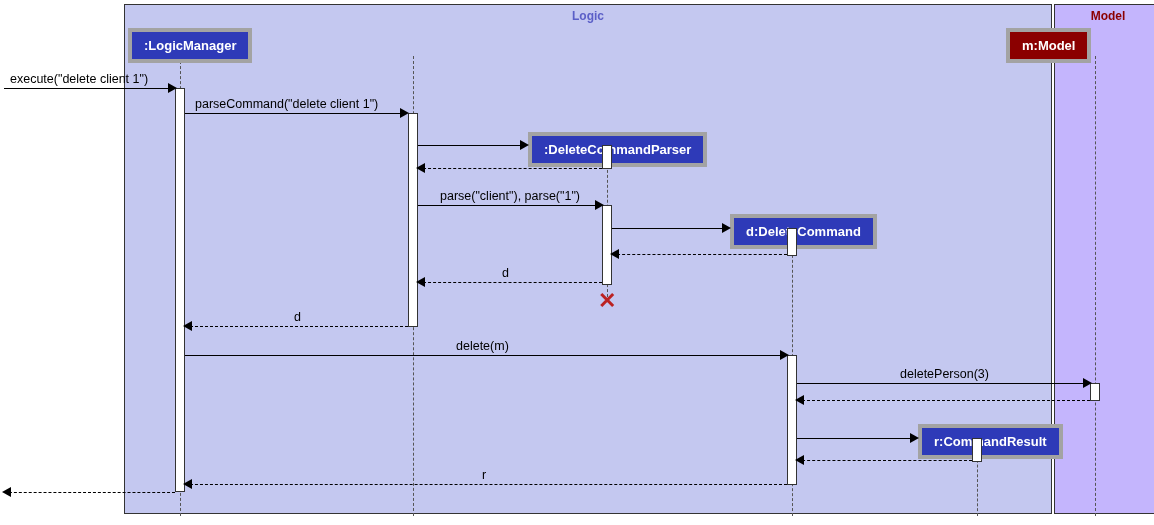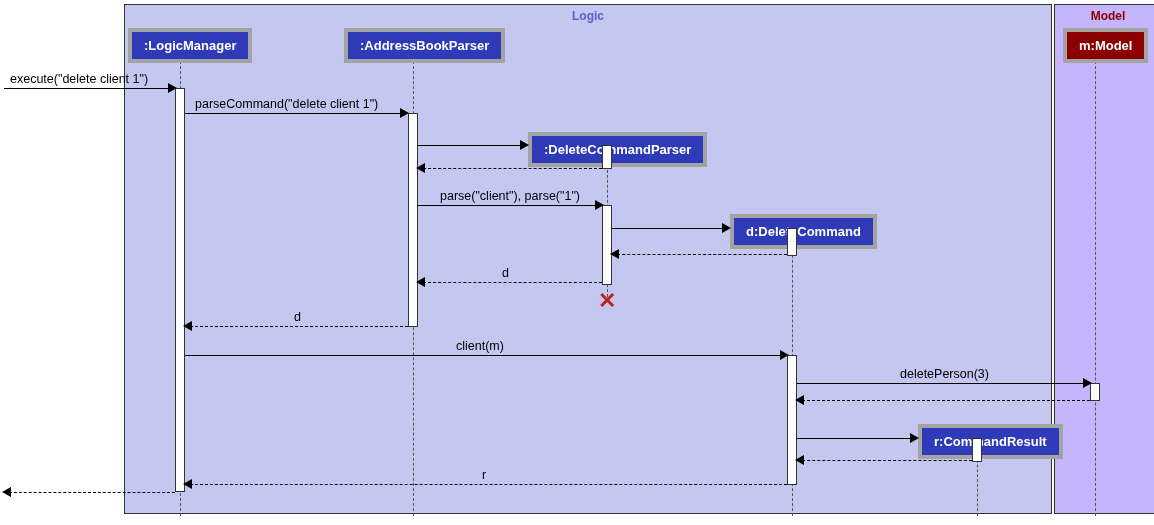--- a/index.html
+++ b/index.html
@@ -37,24 +37,23 @@
   </div>
 
   <div class="lifeline" style="left:180px; top:56px; height:460px;"></div>
   <div class="lifeline" style="left:413px; top:56px; height:460px;"></div>
   <div class="lifeline" style="left:607px; top:160px; height:142px;"></div>
   <div class="lifeline" style="left:792px; top:240px; height:276px;"></div>
   <div class="lifeline" style="left:1095px; top:56px; height:460px;"></div>
   <div class="lifeline" style="left:977px; top:450px; height:66px;"></div>
 
   <div class="participant" style="left:128px; top:28px;"><span>:LogicManager</span></div>
-  <div class="participant" style="left:344px; top:28px;"><span>:AddressBookParser</span></div>
   <div class="participant" style="left:528px; top:132px;"><span>:DeleteCommandParser</span></div>
   <div class="participant" style="left:730px; top:214px;"><span>d:DeleteCommand</span></div>
-  <div class="participant model-p" style="left:1063px; top:28px;"><span>m:Model</span></div>
+  <div class="participant model-p" style="left:1006px; top:28px;"><span>m:Model</span></div>
   <div class="participant" style="left:918px; top:424px;"><span>r:CommandResult</span></div>
 
   <div class="activation" style="left:175px; top:88px; height:404px;"></div>
   <div class="activation" style="left:408px; top:113px; height:214px;"></div>
   <div class="activation" style="left:602px; top:145px; height:24px;"></div>
   <div class="activation" style="left:602px; top:205px; height:80px;"></div>
   <div class="activation" style="left:787px; top:228px; height:28px;"></div>
   <div class="activation" style="left:787px; top:355px; height:130px;"></div>
   <div class="activation" style="left:1090px; top:383px; height:18px;"></div>
   <div class="activation" style="left:972px; top:438px; height:24px;"></div>
@@ -86,21 +85,21 @@
   <div class="msg-label" style="left:502px; top:266px;">d</div>
   <div class="arrow dashed" style="left:418px; top:282px; width:184px;"></div>
   <div class="arrow-head left-open" style="left:416px; top:277px;"></div>
 
   <div class="destroy-x" style="left:598px; top:288px;">✕</div>
 
   <div class="msg-label" style="left:294px; top:310px;">d</div>
   <div class="arrow dashed" style="left:185px; top:326px; width:223px;"></div>
   <div class="arrow-head left-open" style="left:183px; top:321px;"></div>
 
-  <div class="msg-label" style="left:456px; top:339px;">client(m)</div>
+  <div class="msg-label" style="left:456px; top:339px;">delete(m)</div>
   <div class="arrow solid" style="left:185px; top:355px; width:602px;"></div>
   <div class="arrow-head right-solid" style="left:780px; top:350px;"></div>
 
   <div class="msg-label" style="left:900px; top:367px;">deletePerson(3)</div>
   <div class="arrow solid" style="left:797px; top:383px; width:293px;"></div>
   <div class="arrow-head right-solid" style="left:1083px; top:378px;"></div>
 
   <div class="arrow dashed" style="left:797px; top:400px; width:293px;"></div>
   <div class="arrow-head left-open" style="left:795px; top:395px;"></div>
 

